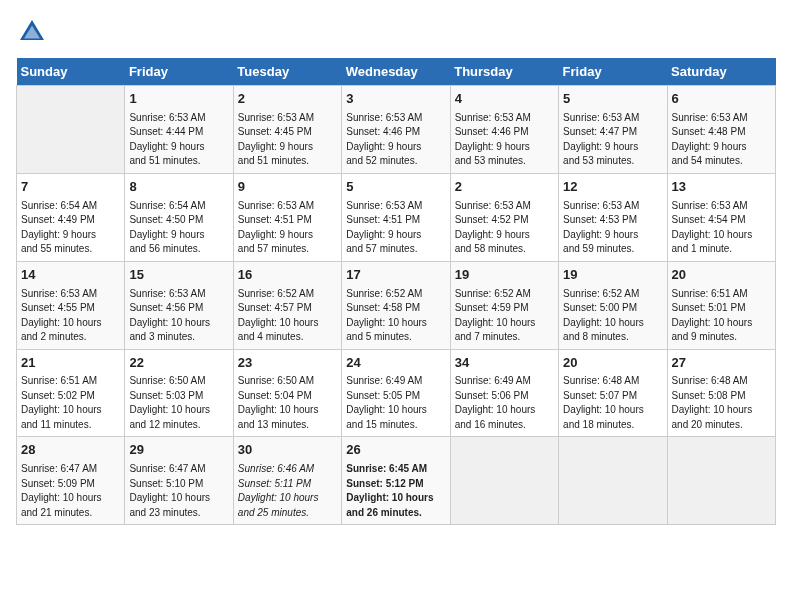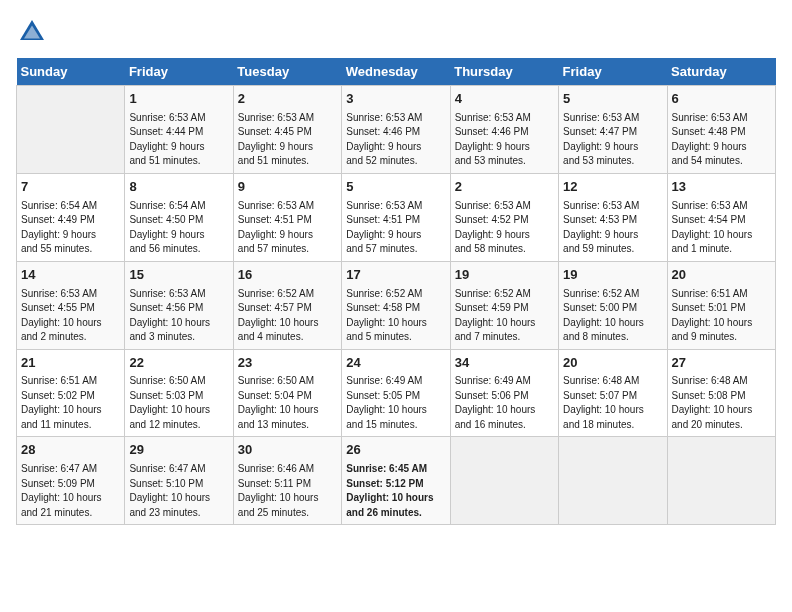--- a/index.html
+++ b/index.html
@@ -336,21 +336,21 @@
         </td>
         <td>
           <span class="day-num">29</span>
           <div class="day-info" style="white-space: pre-line;">Sunrise: 6:47 AM
 Sunset: 5:10 PM
 Daylight: 10 hours
 and 23 minutes.</div>
         </td>
         <td>
           <span class="day-num">30</span>
-          <div class="day-info" style="white-space: pre-line;">Sunrise: 6:46 AM
+          <div class="day-info" style="white-space: pre-line; font-style: italic;">Sunrise: 6:46 AM
 Sunset: 5:11 PM
 Daylight: 10 hours
 and 25 minutes.</div>
         </td>
         <td>
           <span class="day-num">26</span>
           <div class="day-info" style="white-space: pre-line; font-weight: bold;">Sunrise: 6:45 AM
 Sunset: 5:12 PM
 Daylight: 10 hours
 and 26 minutes.</div>

